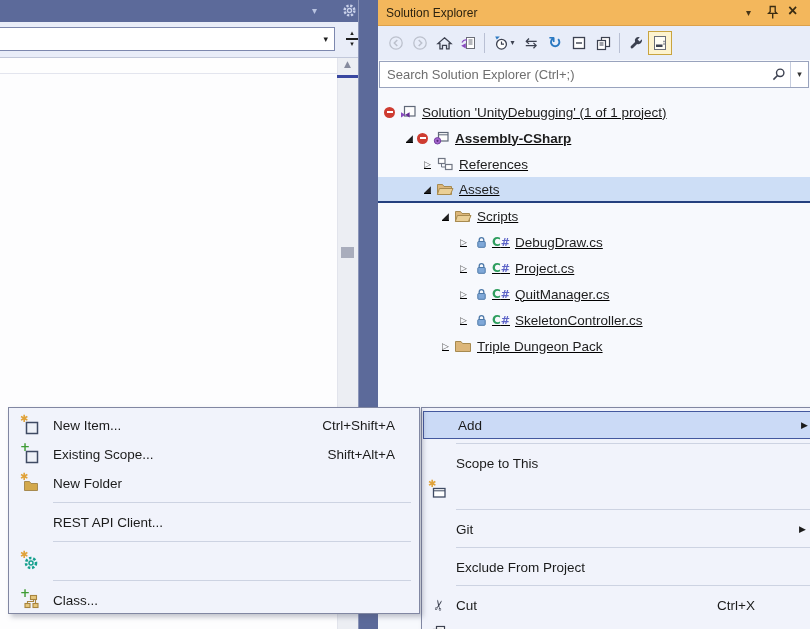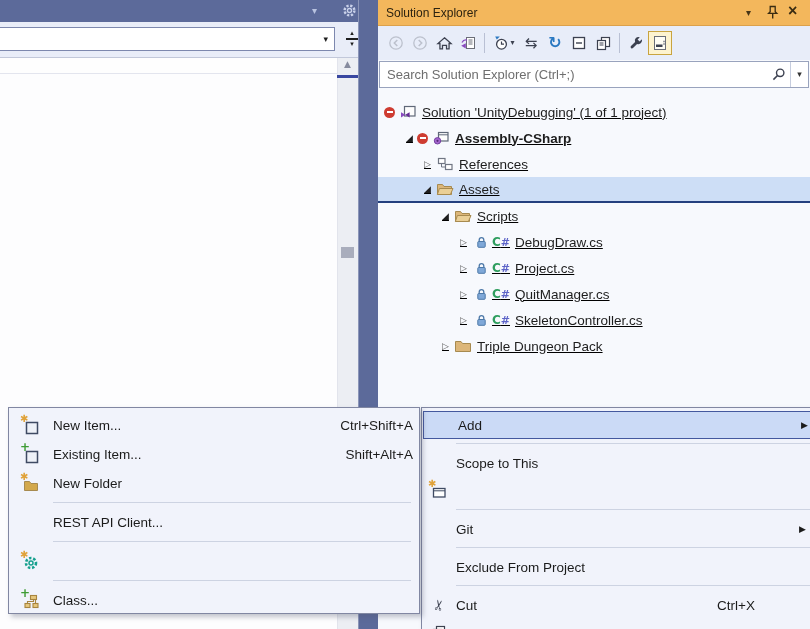--- a/index.html
+++ b/index.html
@@ -71,21 +71,21 @@
   
   .menu{background:#f1f3fb;border:1px solid #8187a2;box-shadow:3px 3px 5px rgba(80,85,110,.35);box-sizing:border-box;padding-top:3px;}
   #cmenu{left:421px;top:407px;width:400px;height:245px;}
   #smenu{left:8px;top:407px;width:412px;height:207px;}
   .mrow{height:28px;display:flex;align-items:center;position:relative;font-size:13.5px;color:#1b1b1b;box-sizing:border-box;}
   #smenu .mrow{height:29px;}
   .mrow.hl{background:#cbdaf6;border:1px solid #44589e;margin:0 1px;}
   .mico{width:34px;flex:0 0 auto;display:flex;justify-content:center;align-items:center;position:relative;}
   #smenu .mico{width:44px;}
   .mshort{position:absolute;left:295px;}
-  .sshort{margin-left:auto;padding-right:6px;}
+  .sshort{margin-left:auto;padding-right:24px;}
   .marrow{position:absolute;left:377px;font-size:9px;color:#1b1b1b;}
   .msep{height:10px;position:relative;}
   .msep::after{content:"";position:absolute;left:34px;right:8px;top:4px;height:1px;background:#cdd3e2;}
   #smenu .msep::after{left:44px;}
   .micon{position:relative;width:18px;height:18px;}
   .spark{position:absolute;left:-2px;top:-3px;font-size:10px;font-weight:bold;color:#e0a23a;}
   .spark.grn{color:#3f9c35;font-size:12px;top:-5px;}
   .scissors{display:inline-block;transform:rotate(-80deg);font-size:14px;color:#3c4150;}
 </style>
 </head>
@@ -415,21 +415,21 @@
       </span>
       <span>New Item...</span>
       <span class="sshort">Ctrl+Shift+A</span>
     </div>
     <div class="mrow">
       <span class="mico">
         <span class="micon"><svg width="18" height="18" viewBox="0 0 18 18">
               <rect x="4.5" y="5.5" width="11" height="11" fill="#eef1f8" stroke="#3f4a63" stroke-width="1.5"></rect>
             </svg><span class="spark grn glyph">+</span></span>
       </span>
-      <span>Existing Item...</span>
+      <span>Existing Scope...</span>
       <span class="sshort">Shift+Alt+A</span>
     </div>
     <div class="mrow">
       <span class="mico">
         <span class="micon"><svg width="18" height="18" viewBox="0 0 18 18">
               <path d="M2.5 6.5 h5 l1.5 2 h6.5 v7 h-13 z" fill="#d3a84c" stroke="#a78a4f"></path>
             </svg><span class="spark glyph">✱</span></span>
       </span>
       <span>New Folder</span>
     </div>

